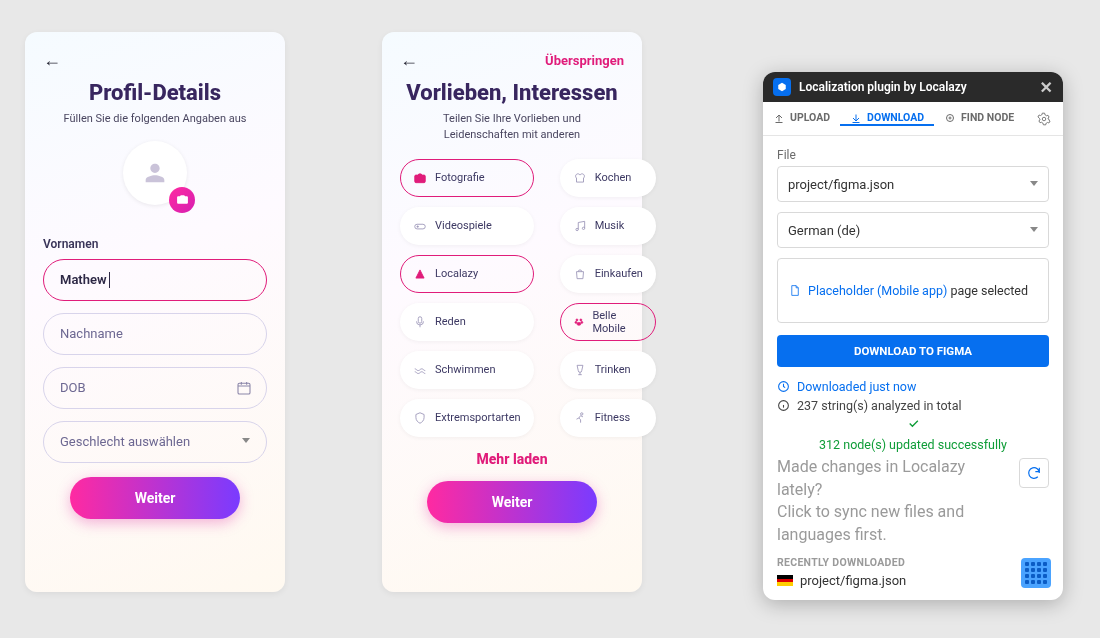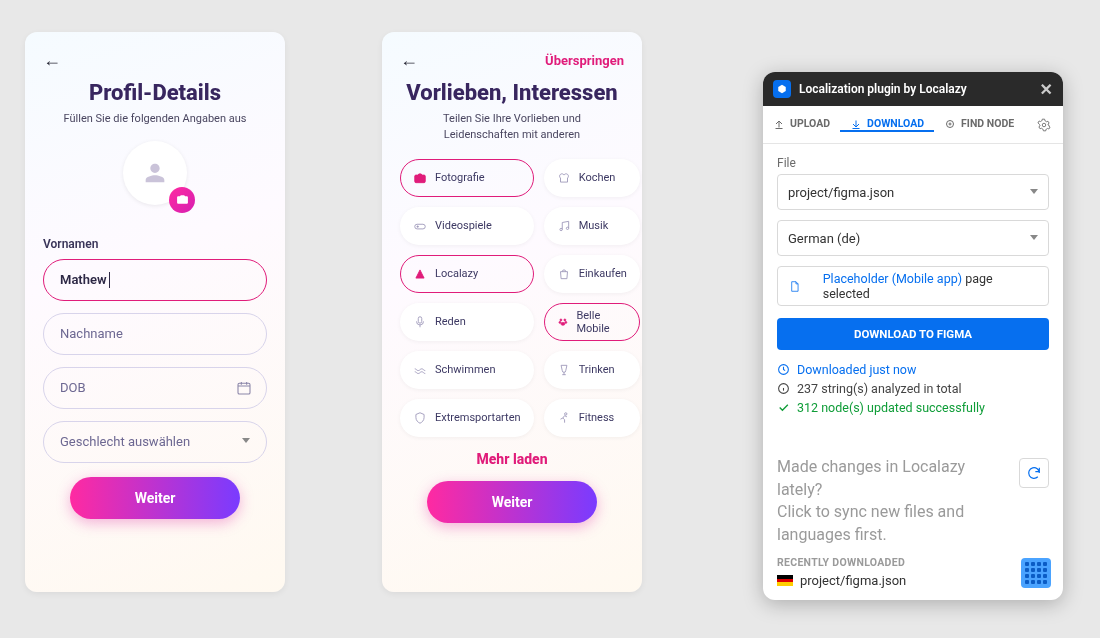--- a/index.html
+++ b/index.html
@@ -34,21 +34,21 @@
   .label { font-size: 12px; color: #3a355a; font-weight: 600; margin-top: 16px; margin-bottom: 8px; }
   .field { width: 100%; height: 42px; border-radius: 22px; border: 1px solid #d8d4eb; background: transparent; display:flex; align-items:center; padding: 0 16px; margin-bottom: 12px; font-size: 13px; color:#6d6892; position:relative;}
   .field.active { border: 1.5px solid #e01c7a; color:#2d2845; font-weight:600;}
   .field .cursor { display:inline-block; width:1px; height:16px; background:#2d2845; margin-left:2px;}
   .field .cal-icon { position:absolute; right:14px; top:12px; }
   .field .chev-icon { position:absolute; right:16px; top:16px; }
 
   .cta-btn { width: 170px; height: 42px; border-radius: 22px; margin: 14px auto 0; background: linear-gradient(90deg, #ff2aa1, #7a3bff); color:#fff; font-weight:700; font-size:14px; display:flex; align-items:center; justify-content:center; cursor:pointer; box-shadow: 0 4px 14px rgba(223,43,160,0.35);}
   
   
-  .chips { display:grid; grid-template-columns: 1fr 1fr; gap: 10px 10px; margin-top: 16px; }
+  .chips { display:grid; grid-template-columns: 1fr 1fr; gap: 10px 26px; margin-top: 16px; }
   .chip { height: 38px; border-radius: 20px; background:#fff; border:1px solid transparent; box-shadow: 0 1px 4px rgba(0,0,0,0.05); display:flex; align-items:center; padding: 0 12px; gap:8px; font-size:11px; color:#3d3963; cursor:pointer;}
   .chip.sel { border:1.5px solid #e01c7a; background: transparent; box-shadow:none;}
   .chip .ic { width:14px; height:14px; display:inline-flex; align-items:center; justify-content:center; }
   .chip.sel .ic svg { stroke:#e01c7a; fill:#e01c7a;}
   .chip .ic svg { stroke:#9b96b8; fill:none; stroke-width:1.5;}
   .more-link { text-align:center; font-size:14px; font-weight:800; color:#e01c7a; margin-top:14px; cursor:pointer;}
 
   
   .panel { position:absolute; left: 763px; top: 72px; width: 300px; height: 528px; background:#fff; border-radius:12px; box-shadow: 0 4px 20px rgba(0,0,0,0.25); display:flex; flex-direction:column; overflow:hidden;}
   .panel-header { height:34px; background:#2a2a2a; color:#fff; display:flex; align-items:center; padding:0 10px; font-size:12px; font-weight:600;}
@@ -61,29 +61,29 @@
   .tab.active { color:#066fef; border-bottom-color:#066fef;}
   .tab svg { width:12px; height:12px; }
   .tabs .gear { margin-left:auto; padding:0 12px; display:flex; align-items:center; cursor:pointer;}
   .tabs .gear svg{width:14px;height:14px;stroke:#6b6b6b;fill:none;stroke-width:1.5;}
 
   .panel-body { padding: 12px 14px; flex:1; display:flex; flex-direction:column; font-size:13px; color:#333;}
   .plabel { font-size:12px; color:#6b6b6b; margin-bottom:4px;}
   .select { height:36px; border:1px solid #d9d9d9; border-radius:4px; display:flex; align-items:center; padding:0 10px; font-size:13px; margin-bottom:10px; position:relative; cursor:pointer;}
   .select .chev { position:absolute; right:10px; top:14px; }
   
-  .info-box { border:1px solid #d9d9d9; border-radius:4px; padding:4px 10px; display:flex; align-items:center; gap:22px; font-size:12.5px; margin-bottom:12px;}
+  .info-box { border:1px solid #d9d9d9; border-radius:4px; padding:24px 10px; display:flex; gap:7px; font-size:12.5px; margin-bottom:12px;}
   .info-box .link { color:#066fef;}
   .info-box svg{width:13px;height:15px;stroke:#066fef;fill:none;stroke-width:1.5;}
 
   .dl-btn { height:32px; background:#066fef; color:#fff; border-radius:4px; font-size:11.5px; font-weight:700; display:flex; align-items:center; justify-content:center; cursor:pointer; margin-bottom:12px;}
   
   .status-row { display:flex; align-items:center; gap:7px; font-size:12.5px; margin-bottom:4px;}
   .status-row.blue { color:#066fef;}
-  .status-row.green { color:#0f9d38;}
+  .status-row.green { color:#0f9d38;flex-direction:column;}
   .status-row.grey { color:#444;}
   .status-row svg { width:13px; height:13px; }
 
   .footer-note { margin-top:auto; font-size:16px; color:#9a9a9a; line-height:1.4; position:relative; padding-right:40px;}
   .sync-btn { position:absolute; right:0; top:2px; width:30px; height:30px; border:1px solid #d9d9d9; border-radius:4px; display:flex; align-items:center; justify-content:center; cursor:pointer;}
   .sync-btn svg{width:16px;height:16px;stroke:#066fef;fill:none;stroke-width:1.8;}
   
   .recent { margin-top:10px; }
   .recent-h { font-size:10.5px; font-weight:700; color:#9a9a9a; letter-spacing:0.3px;}
   .recent-row { display:flex; align-items:center; gap:7px; font-size:13px; font-family: ui-monospace, Menlo, monospace; color:#333; margin-top:4px;}

